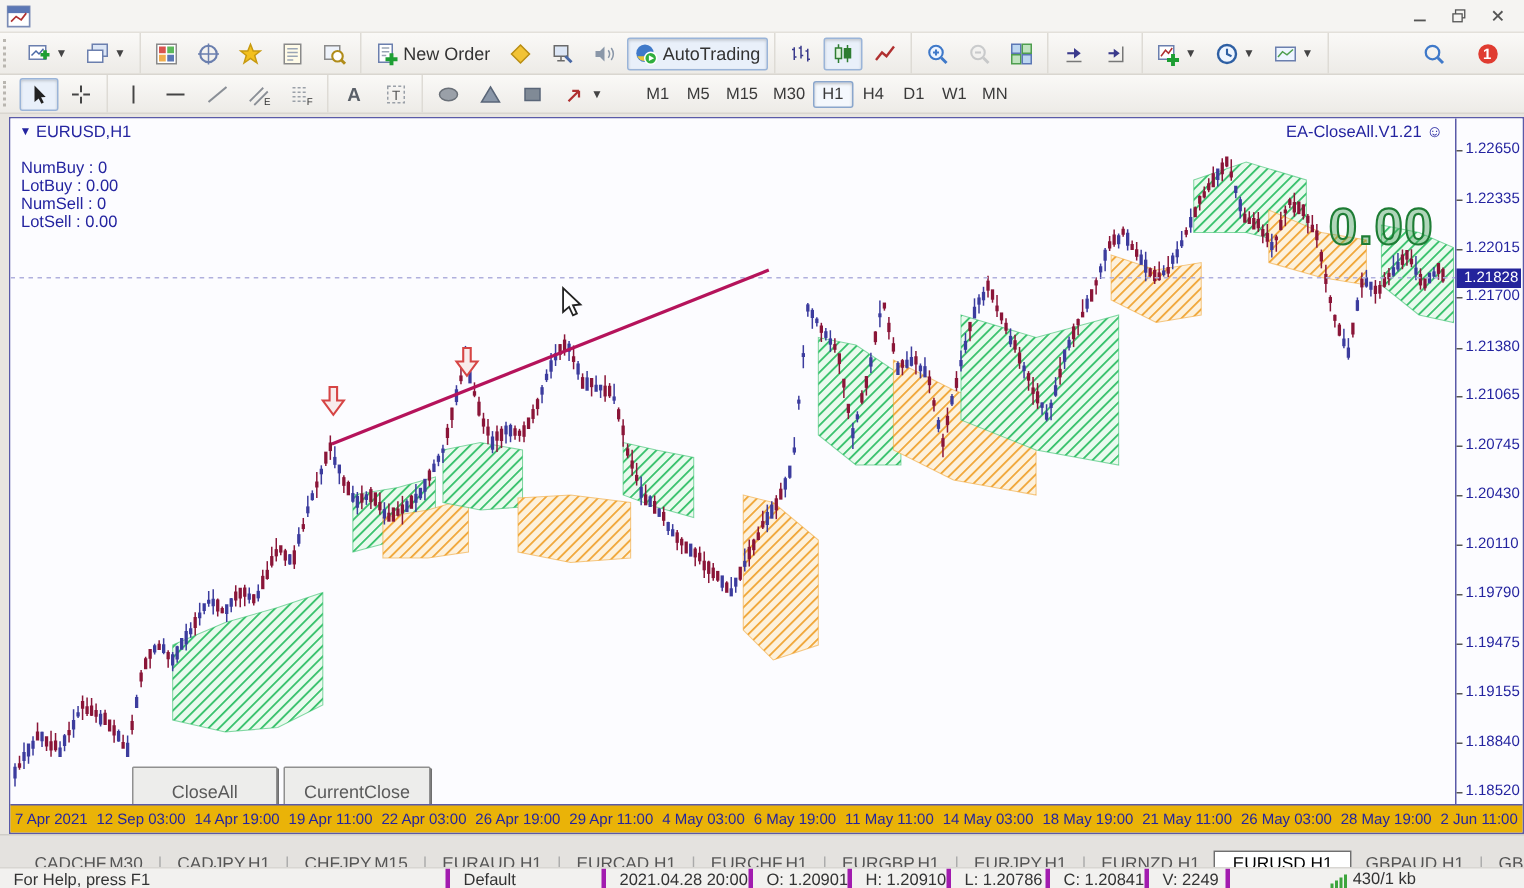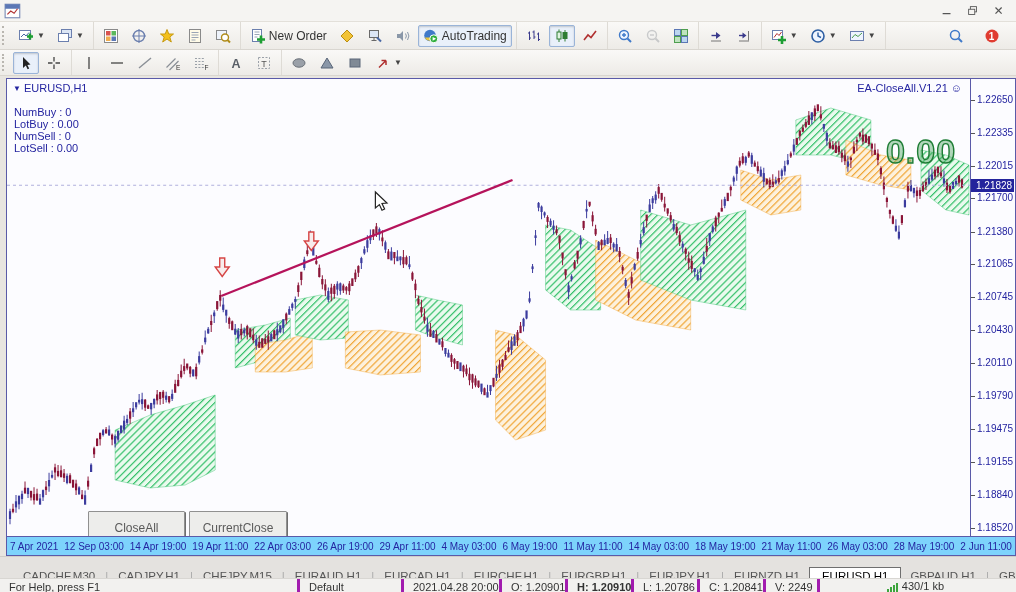--- a/index.html
+++ b/index.html
@@ -60,21 +60,21 @@
     font-family:inherit; box-shadow:1px 1px 0 #6f6f6f; padding:0; line-height:15px; }
   #btn-closeall { left:81px; top:432px; width:97px; }
   #btn-currentclose { left:182px; top:432px; width:98px; }
   .price-axis { position:absolute; top:0; right:0; width:45px; bottom:19px;
     border-left:1px solid #5a5aa8; font-size:10px; color:#2424a0; background:#fcfcff; }
   .ptick { position:absolute; left:6px; height:10px; line-height:10px; }
   .ptick::before { content:""; position:absolute; left:-6px; top:5px; width:4px; height:1px; background:#555; }
   .pcur { position:absolute; left:0; right:1px; background:#24249c; color:#fff;
     font-size:10px; padding:1px 0 1px 5px; height:13px; line-height:11px; }
   .time-axis { position:absolute; left:0; right:0; bottom:0; height:19px;
-    border-top:1px solid #5a5aa8; background:#7dd3fc;
+    border-top:1px solid #5a5aa8; background:#eab308;
     display:flex; justify-content:space-between; align-items:center;
     padding:0 3px; font-size:10px; color:#2424a0; white-space:nowrap; }
   
   .tabbar { position:absolute; left:0; right:0; top:556px; height:38px;
     background:#e4e2df; border-top:1px solid #cfcdc8;
     display:flex; align-items:center; padding-left:14px; font-size:11.5px; color:#555; }
   .tab { padding:2px 9px; white-space:nowrap; }
   .tab.active { background:#fff; border:1px solid #6f6f6f; color:#000; padding:2px 12px; }
   .tabsep { color:#aaa; margin:0 1px; }
   
@@ -454,20 +454,31 @@
           </div>
           <div class="tbtn">
             <span>
               <svg viewBox="0 0 16 16" xmlns="http://www.w3.org/2000/svg" fill="none" stroke-width="1">
                 <path d="M4 12.5 L11 5.5 M11 5.5 V10 M11 5.5 H6.5" stroke="#b03030" stroke-width="1.5"></path>
               </svg>
             </span>
             <span class="caret">▼</span>
           </div>
         </div>
+      </div>
+    <div class="tf-group" id="toolbar-tf">
+        <span class="tfbtn">M1</span>
+        <span class="tfbtn">M5</span>
+        <span class="tfbtn">M15</span>
+        <span class="tfbtn">M30</span>
+        <span class="tfbtn active">H1</span>
+        <span class="tfbtn">H4</span>
+        <span class="tfbtn">D1</span>
+        <span class="tfbtn">W1</span>
+        <span class="tfbtn">MN</span>
       </div>
   </div>
 
   <div class="client">
     <div class="chart-window">
       <div class="plot">
         <svg id="chart-svg" viewBox="0 0 962 457" preserveAspectRatio="none">
             <defs>
               <pattern id="hg" width="5" height="5" patternUnits="userSpaceOnUse" patternTransform="rotate(45)">
                 <rect width="5" height="5" fill="#eafaee"></rect>
@@ -1211,21 +1222,21 @@
       <span class="tab">GBPAUD,H1</span>
       <span class="tabsep">|</span>
       <span class="tab">GBP</span>
     </div>
 
   <div class="statusbar" id="statusbar">
       <div class="sseg" style="width: 300px;">For Help, press F1</div>
       <div class="sseg" style="width: 104px;">Default</div>
       <div class="sseg" style="width: 98px;">2021.04.28 20:00</div>
       <div class="sseg" style="width: 66px;">O: 1.20901</div>
-      <div class="sseg" style="width: 66px; font-weight: bold;">H: 1.20910</div>
+      <div class="sseg" style="width: 66px;">H: 1.20910</div>
       <div class="sseg" style="width: 66px;">L: 1.20786</div>
       <div class="sseg" style="width: 66px;">C: 1.20841</div>
       <div class="sseg" style="width: 54px;">V: 2249</div>
       <div class="sconn">
         <span class="bars">
           <i style="height: 3px;"></i>
           <i style="height: 5px;"></i>
           <i style="height: 7px;"></i>
           <i style="height: 9px;"></i>
         </span>

